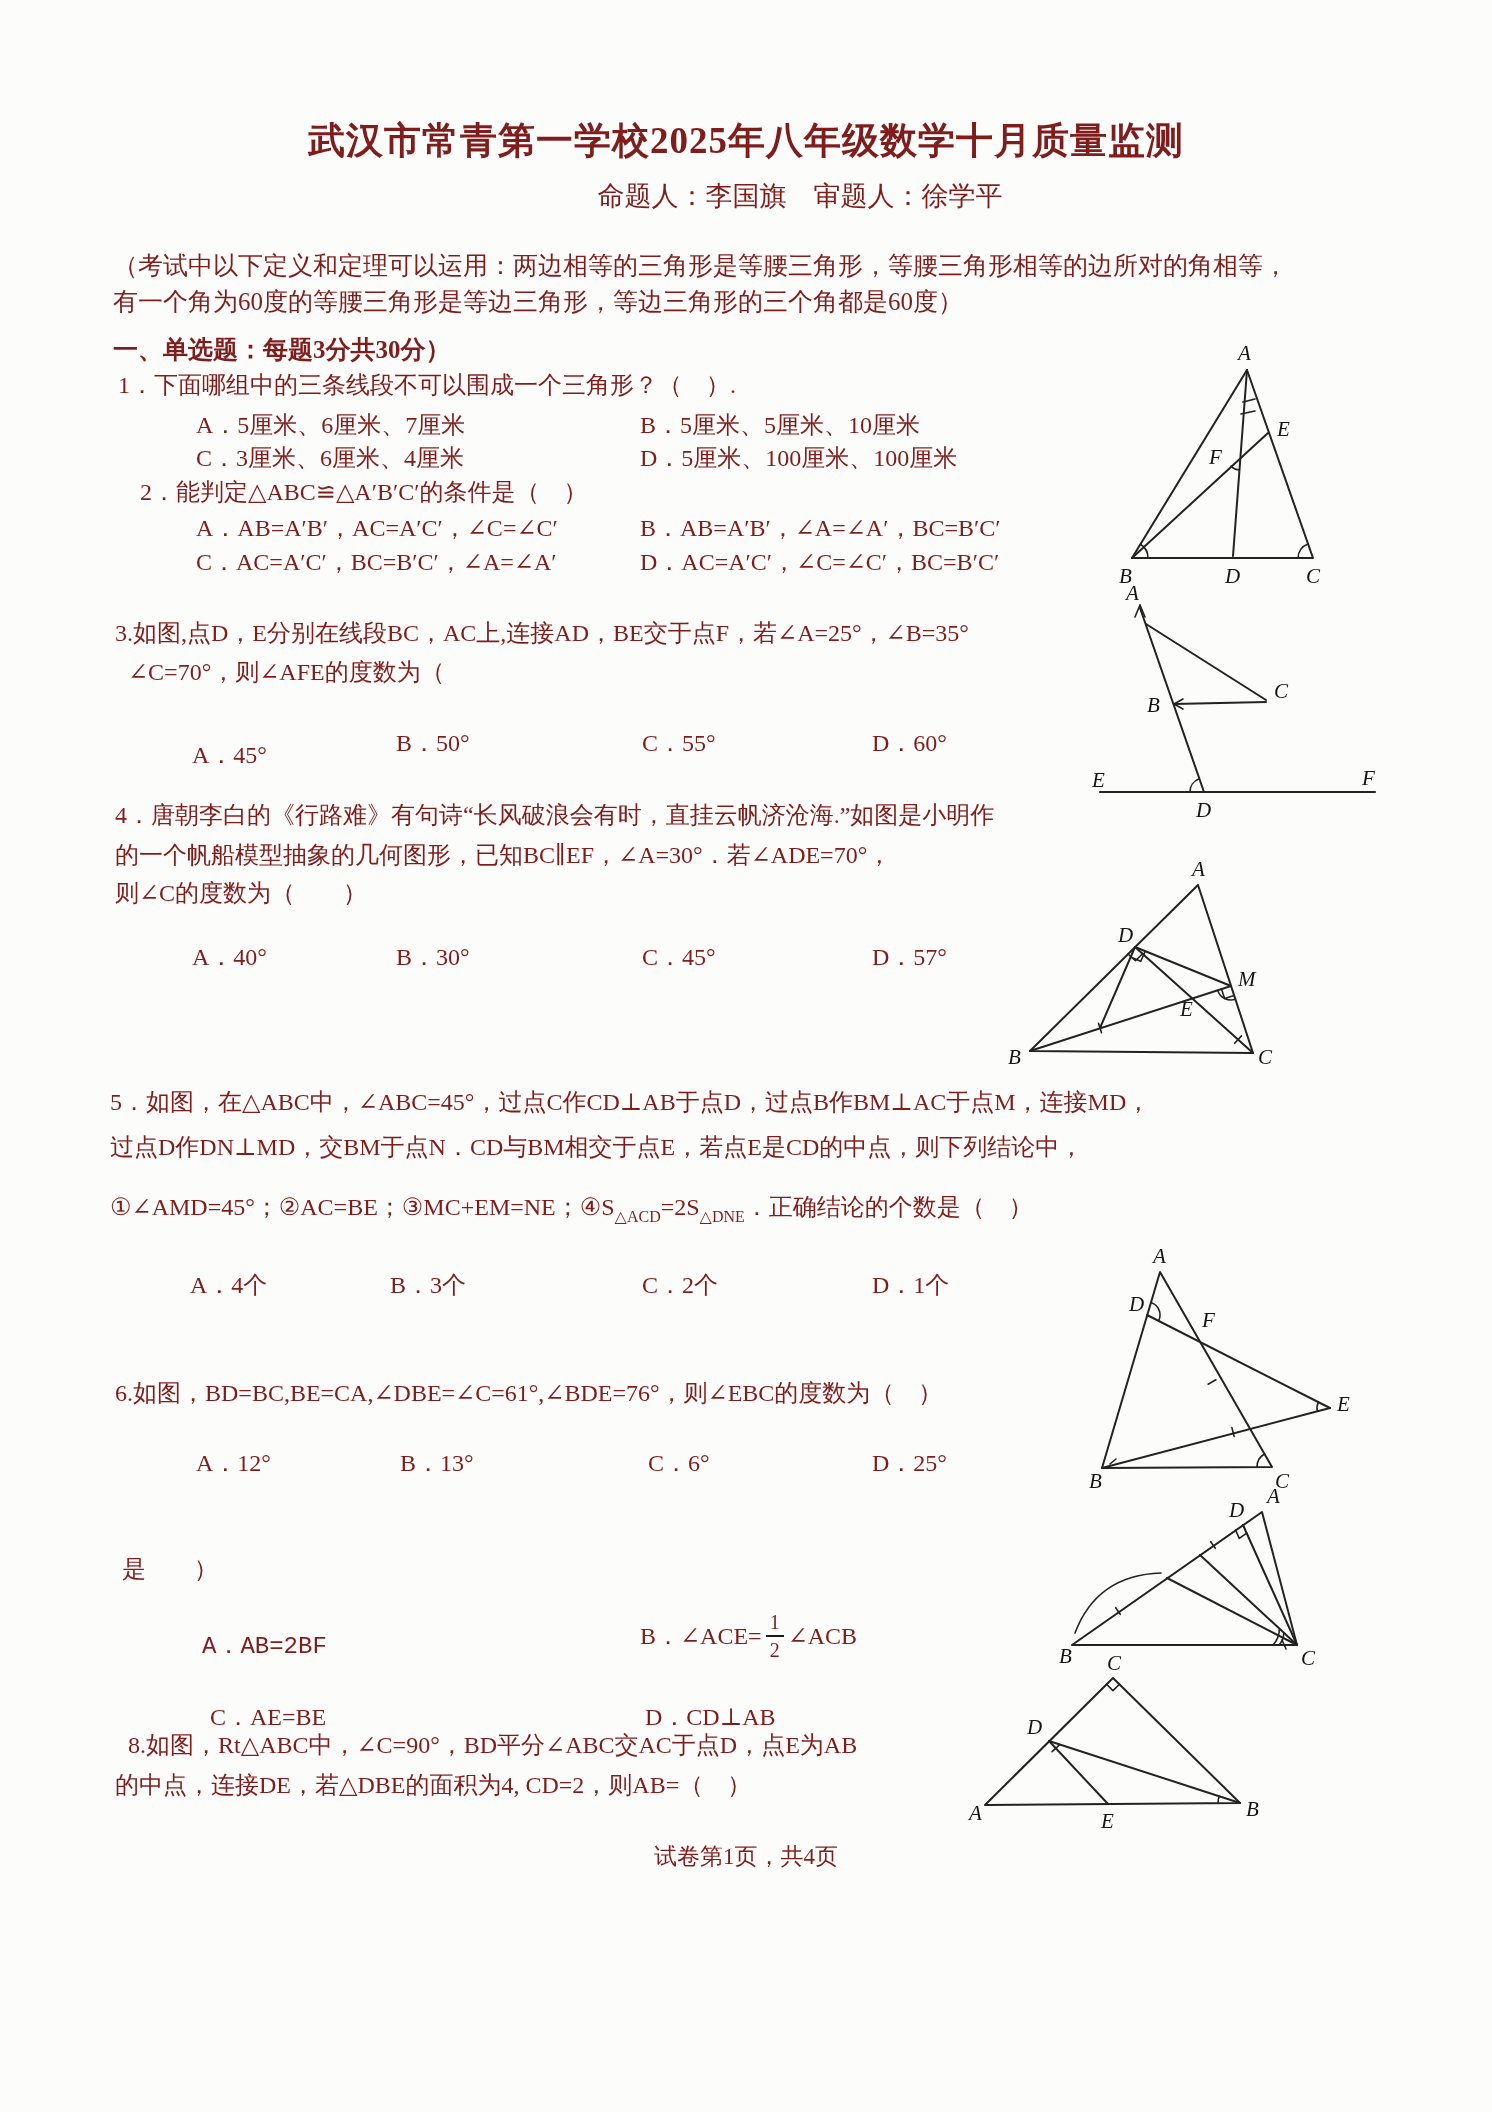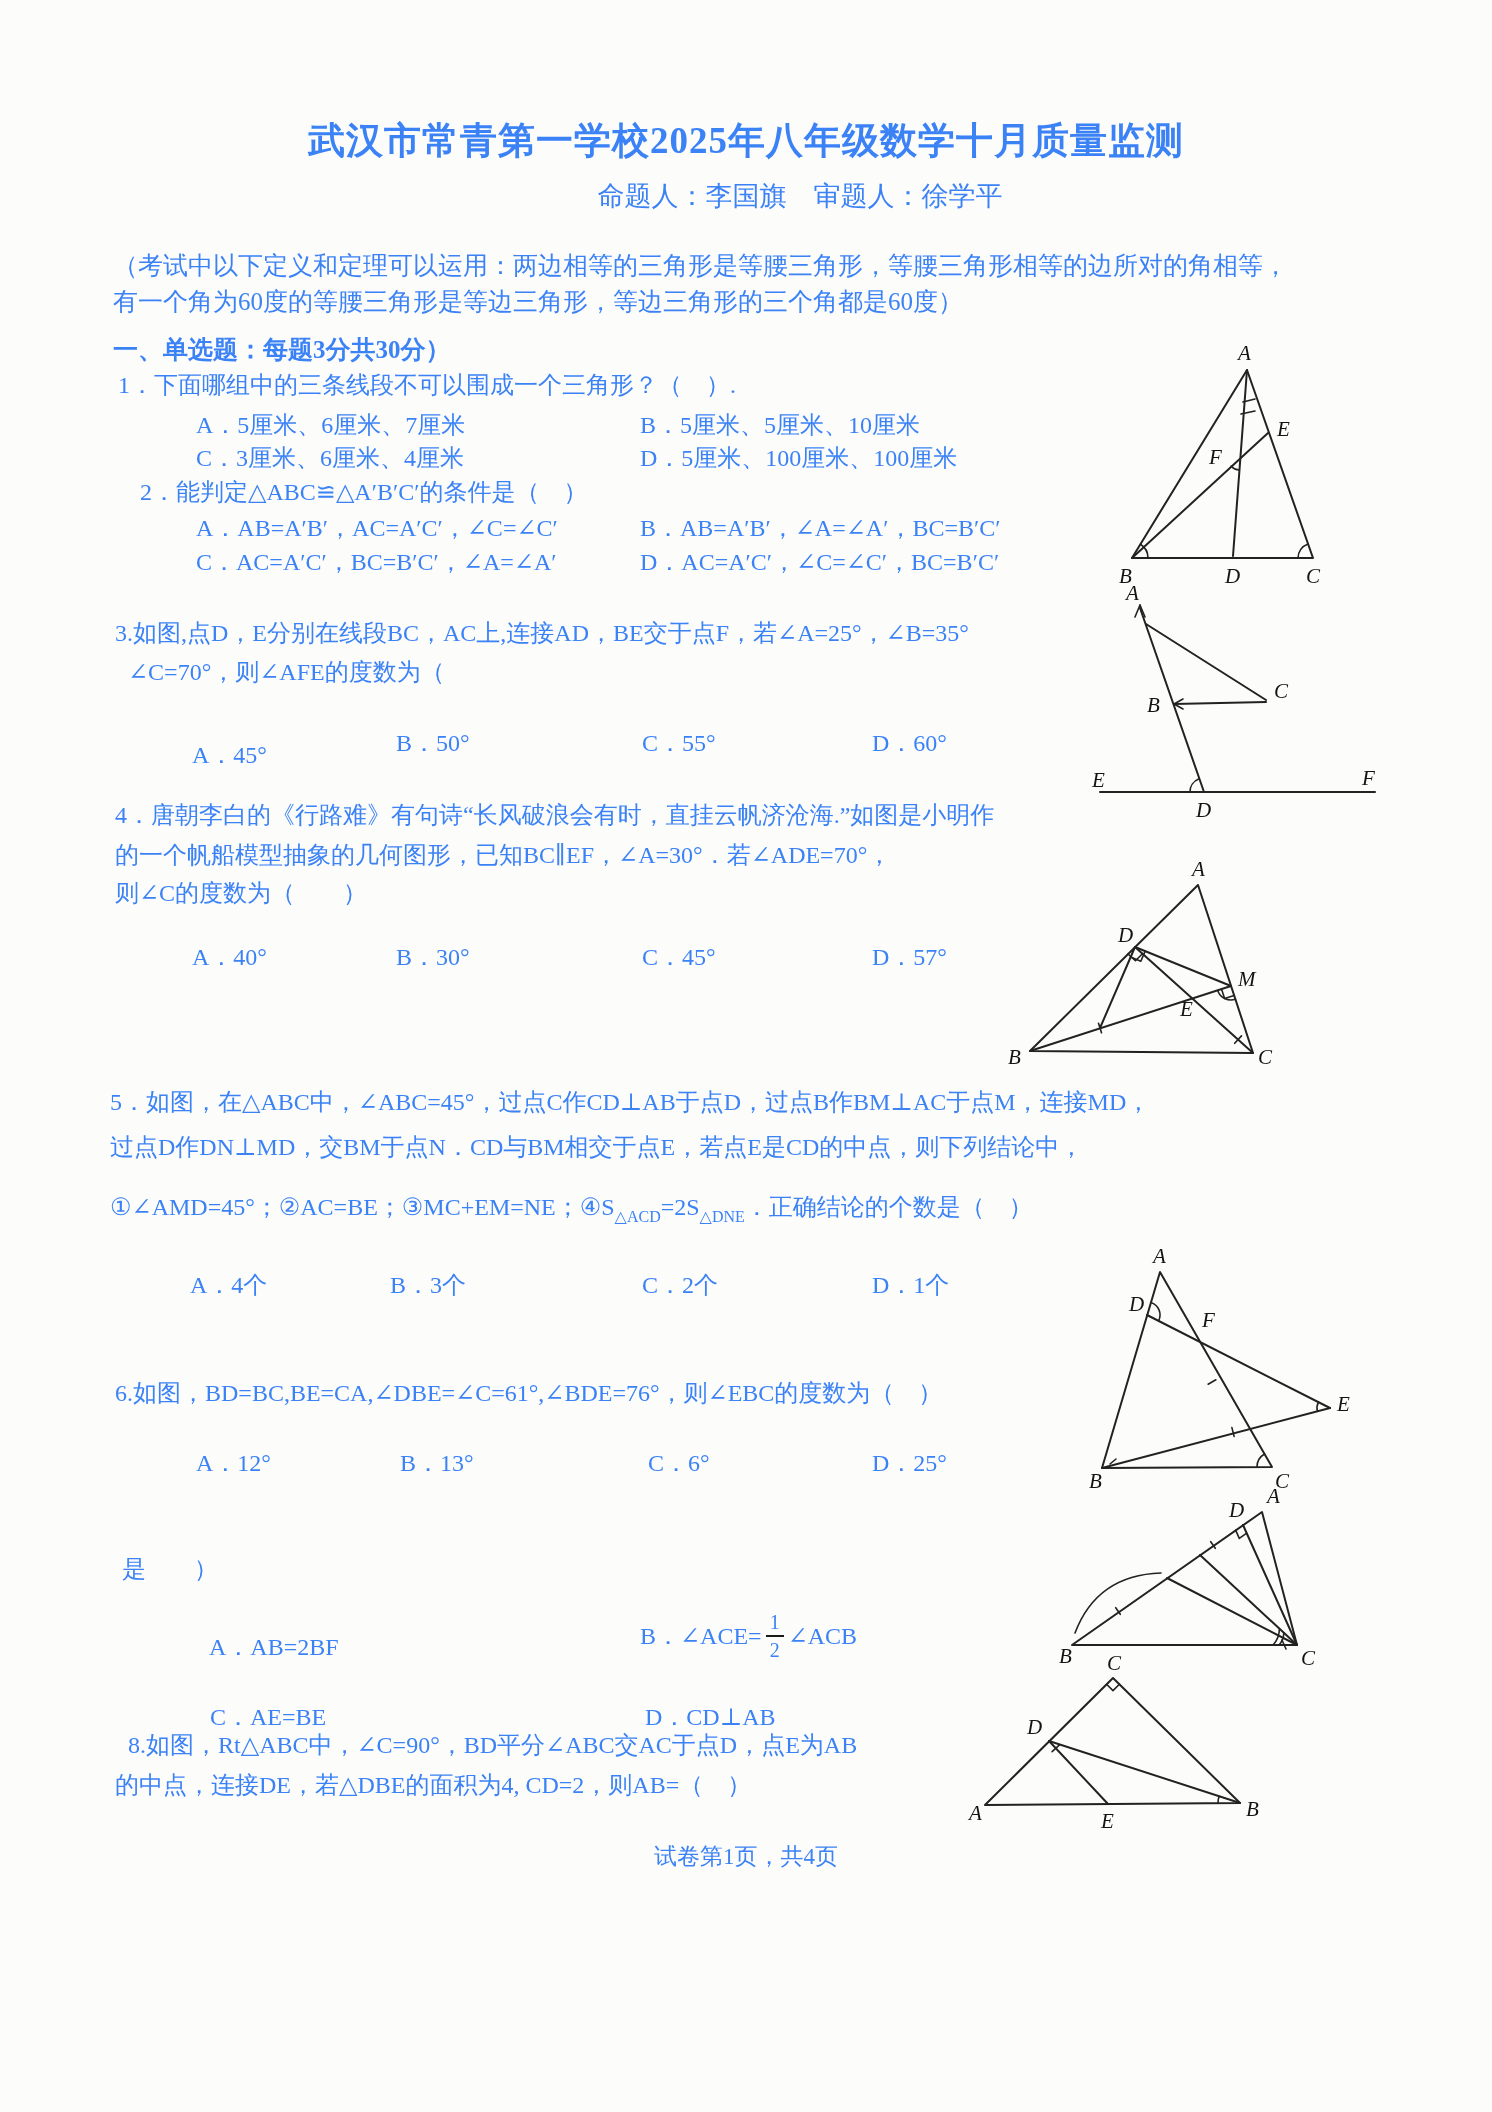--- a/index.html
+++ b/index.html
@@ -1,19 +1,19 @@
 <!DOCTYPE html>
 <html><head>
 <meta charset="utf-8">
 <style>
   html,body{margin:0;padding:0;background:#888;}
   .page{
     position:relative; width:1492px; height:2112px;
     background:#fcfcfa; margin:0 auto; overflow:hidden;
-    font-family:"Liberation Serif","DejaVu Serif",serif; color:#3b82f6;
+    font-family:"Liberation Serif","DejaVu Serif",serif; color:#7f1d1d;
   }
   .t{position:absolute; white-space:nowrap; font-size:24px; line-height:1.25;}
   .title{font-size:37px; font-weight:bold; letter-spacing:1px;}
   .center{left:0; right:0; text-align:center;}
   .bold{font-weight:bold;}
   .sz25{font-size:25px;}
   .sz23{font-size:23px;}
   .sz27{font-size:27px;}
   .sub{font-size:16px; vertical-align:-7px;margin-top:28px;}
   .optB7{display:flex; align-items:center;}
@@ -76,21 +76,21 @@
   <div class="t" style="left:642px; top:1270px;">C．2个</div>
   <div class="t" style="left:872px; top:1270px;">D．1个</div>
 
   <div class="t" style="left:115px; top:1378px;">6.如图，BD=BC,BE=CA,∠DBE=∠C=61°,∠BDE=76°，则∠EBC的度数为（　）</div>
   <div class="t" style="left:196px; top:1448px;">A．12°</div>
   <div class="t" style="left:400px; top:1448px;">B．13°</div>
   <div class="t" style="left:648px; top:1448px;">C．6°</div>
   <div class="t" style="left:872px; top:1448px;">D．25°</div>
 
   <div class="t" style="left:122px; top:1554px;">是　　）</div>
-  <div class="t" style="left:209px; top:1632px;">A．AB=2BF</div>
+  <div class="t" style="left:202px; top:1632px;font-family:Liberation Mono, monospace;">A．AB=2BF</div>
   <div class="t optB7" style="left:640px; top:1612px;">
     <span>B．∠ACE=</span>
     <span class="frac">
       <span class="num">1</span>
       <span class="den">2</span>
     </span>
     <span>∠ACB</span>
   </div>
   <div class="t" style="left:210px; top:1702px;">C．AE=BE</div>
   <div class="t" style="left:645px; top:1702px;">D．CD⊥AB</div>

